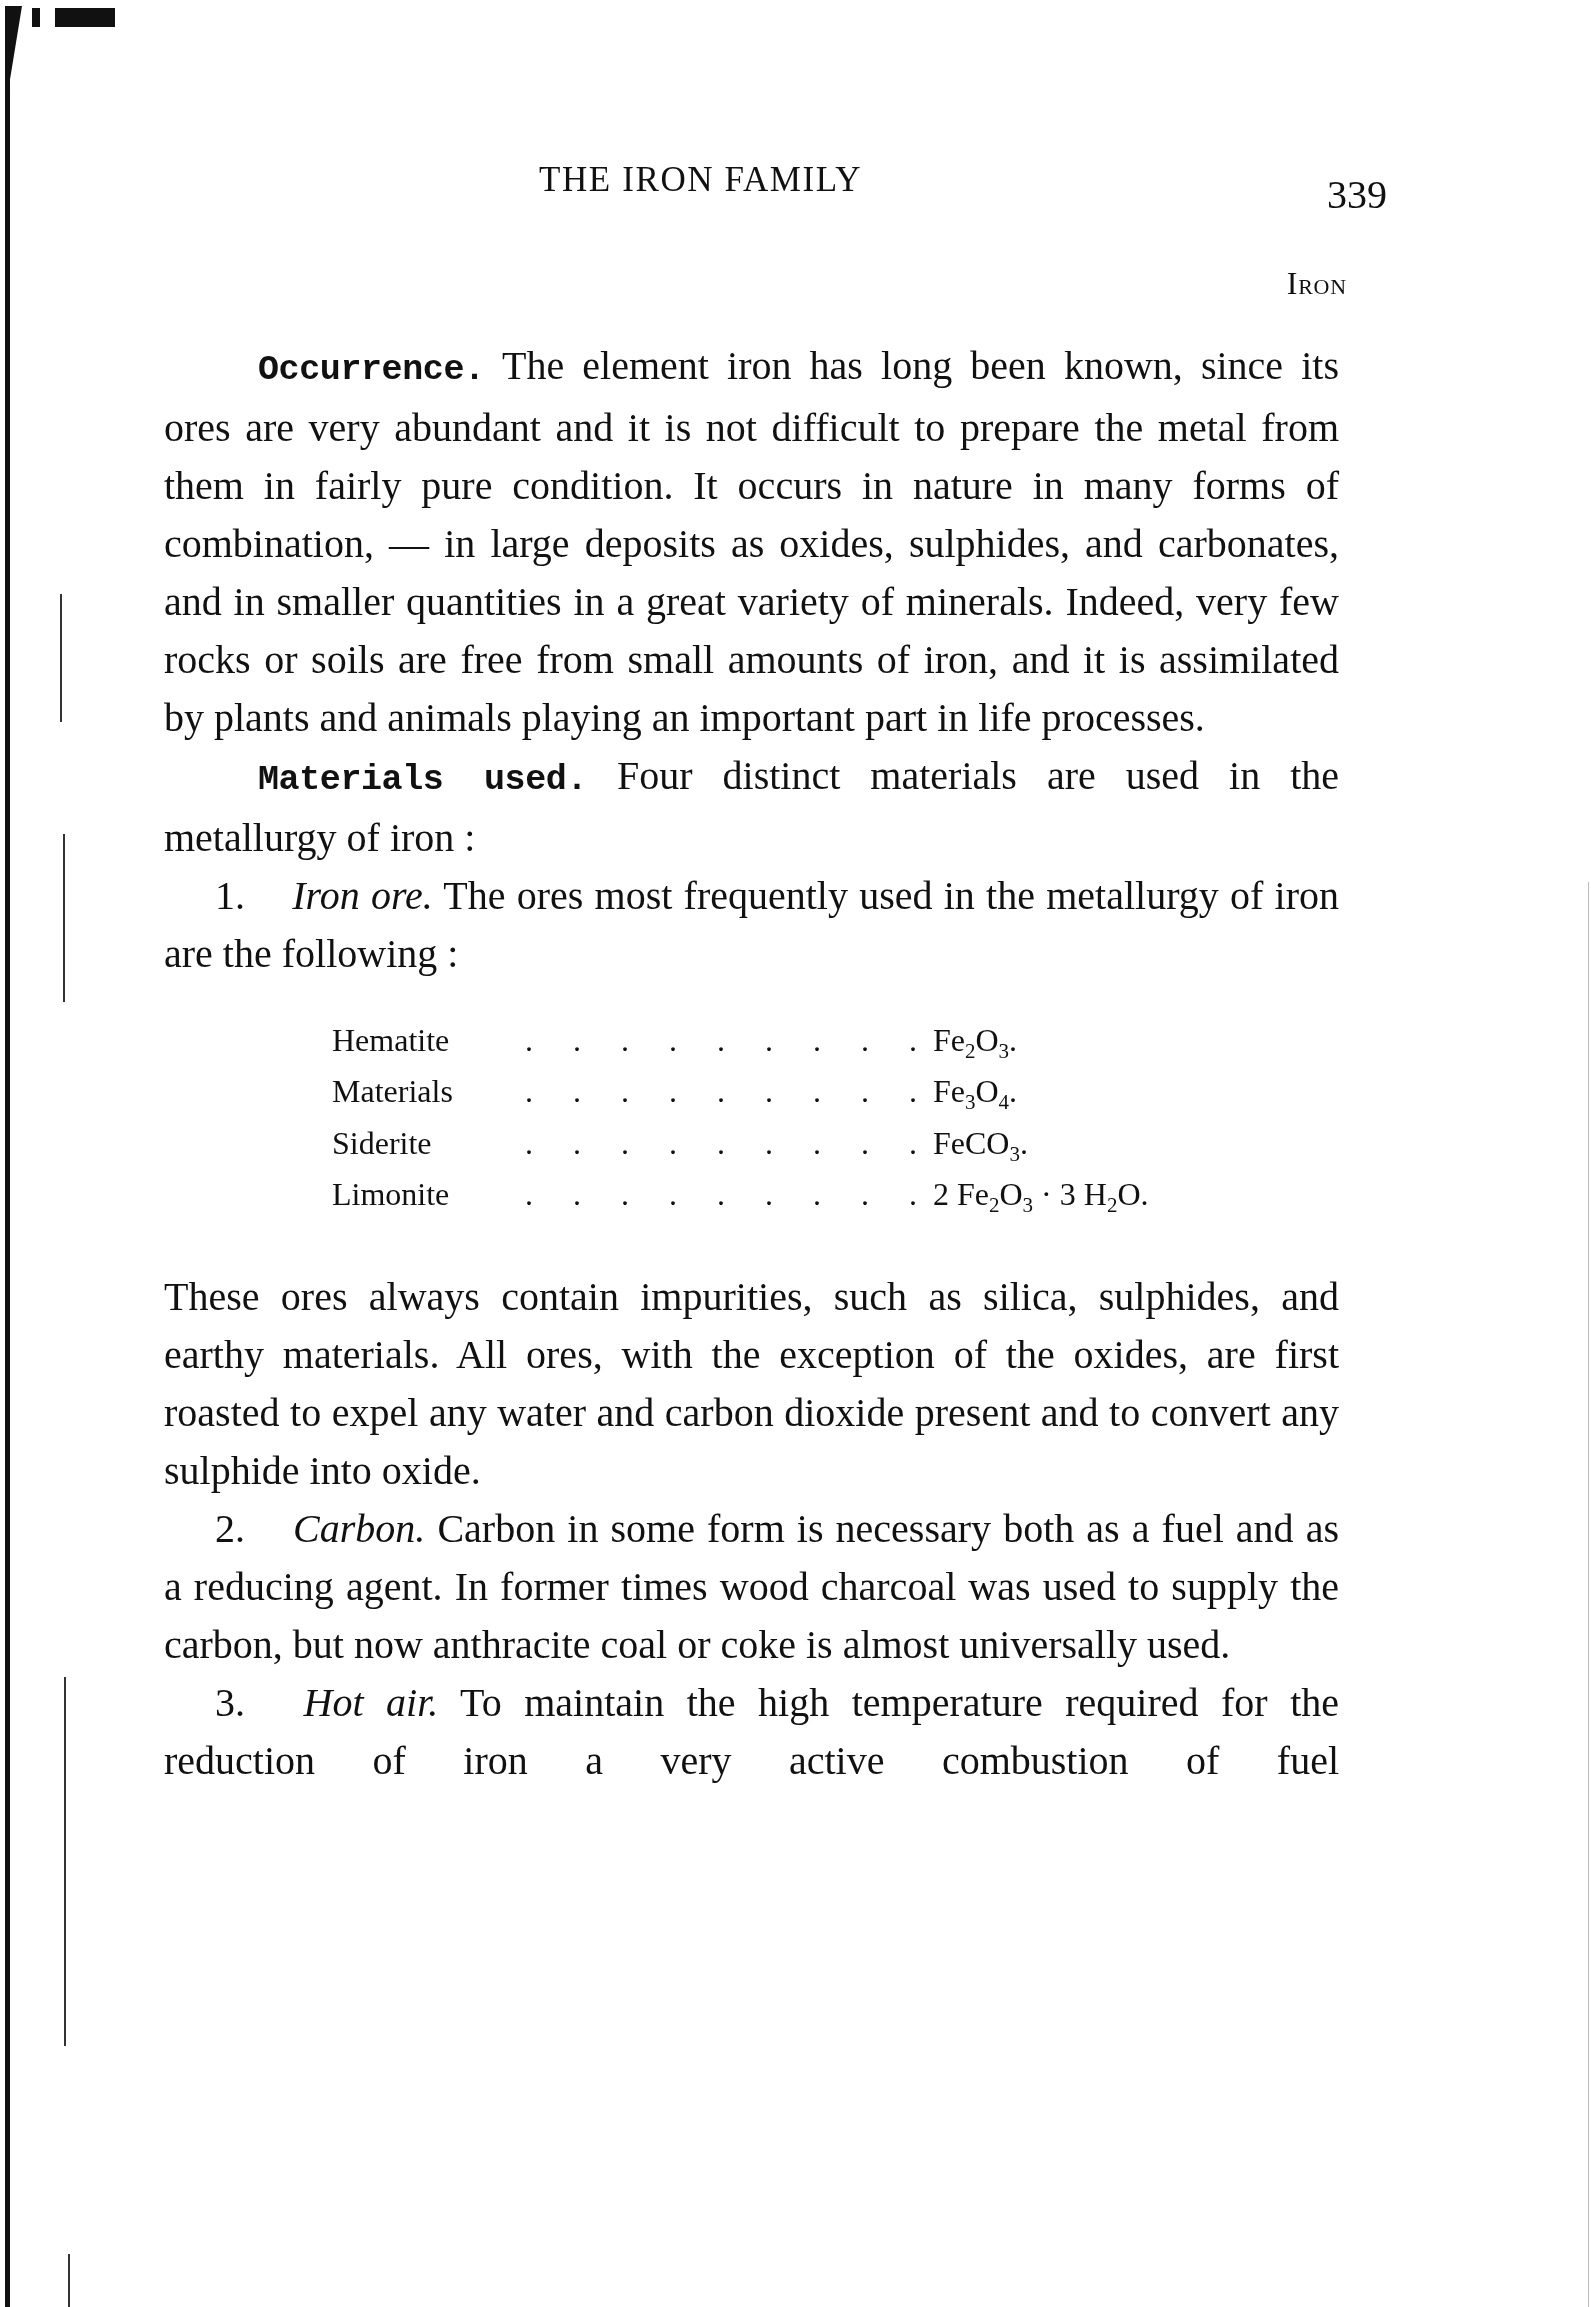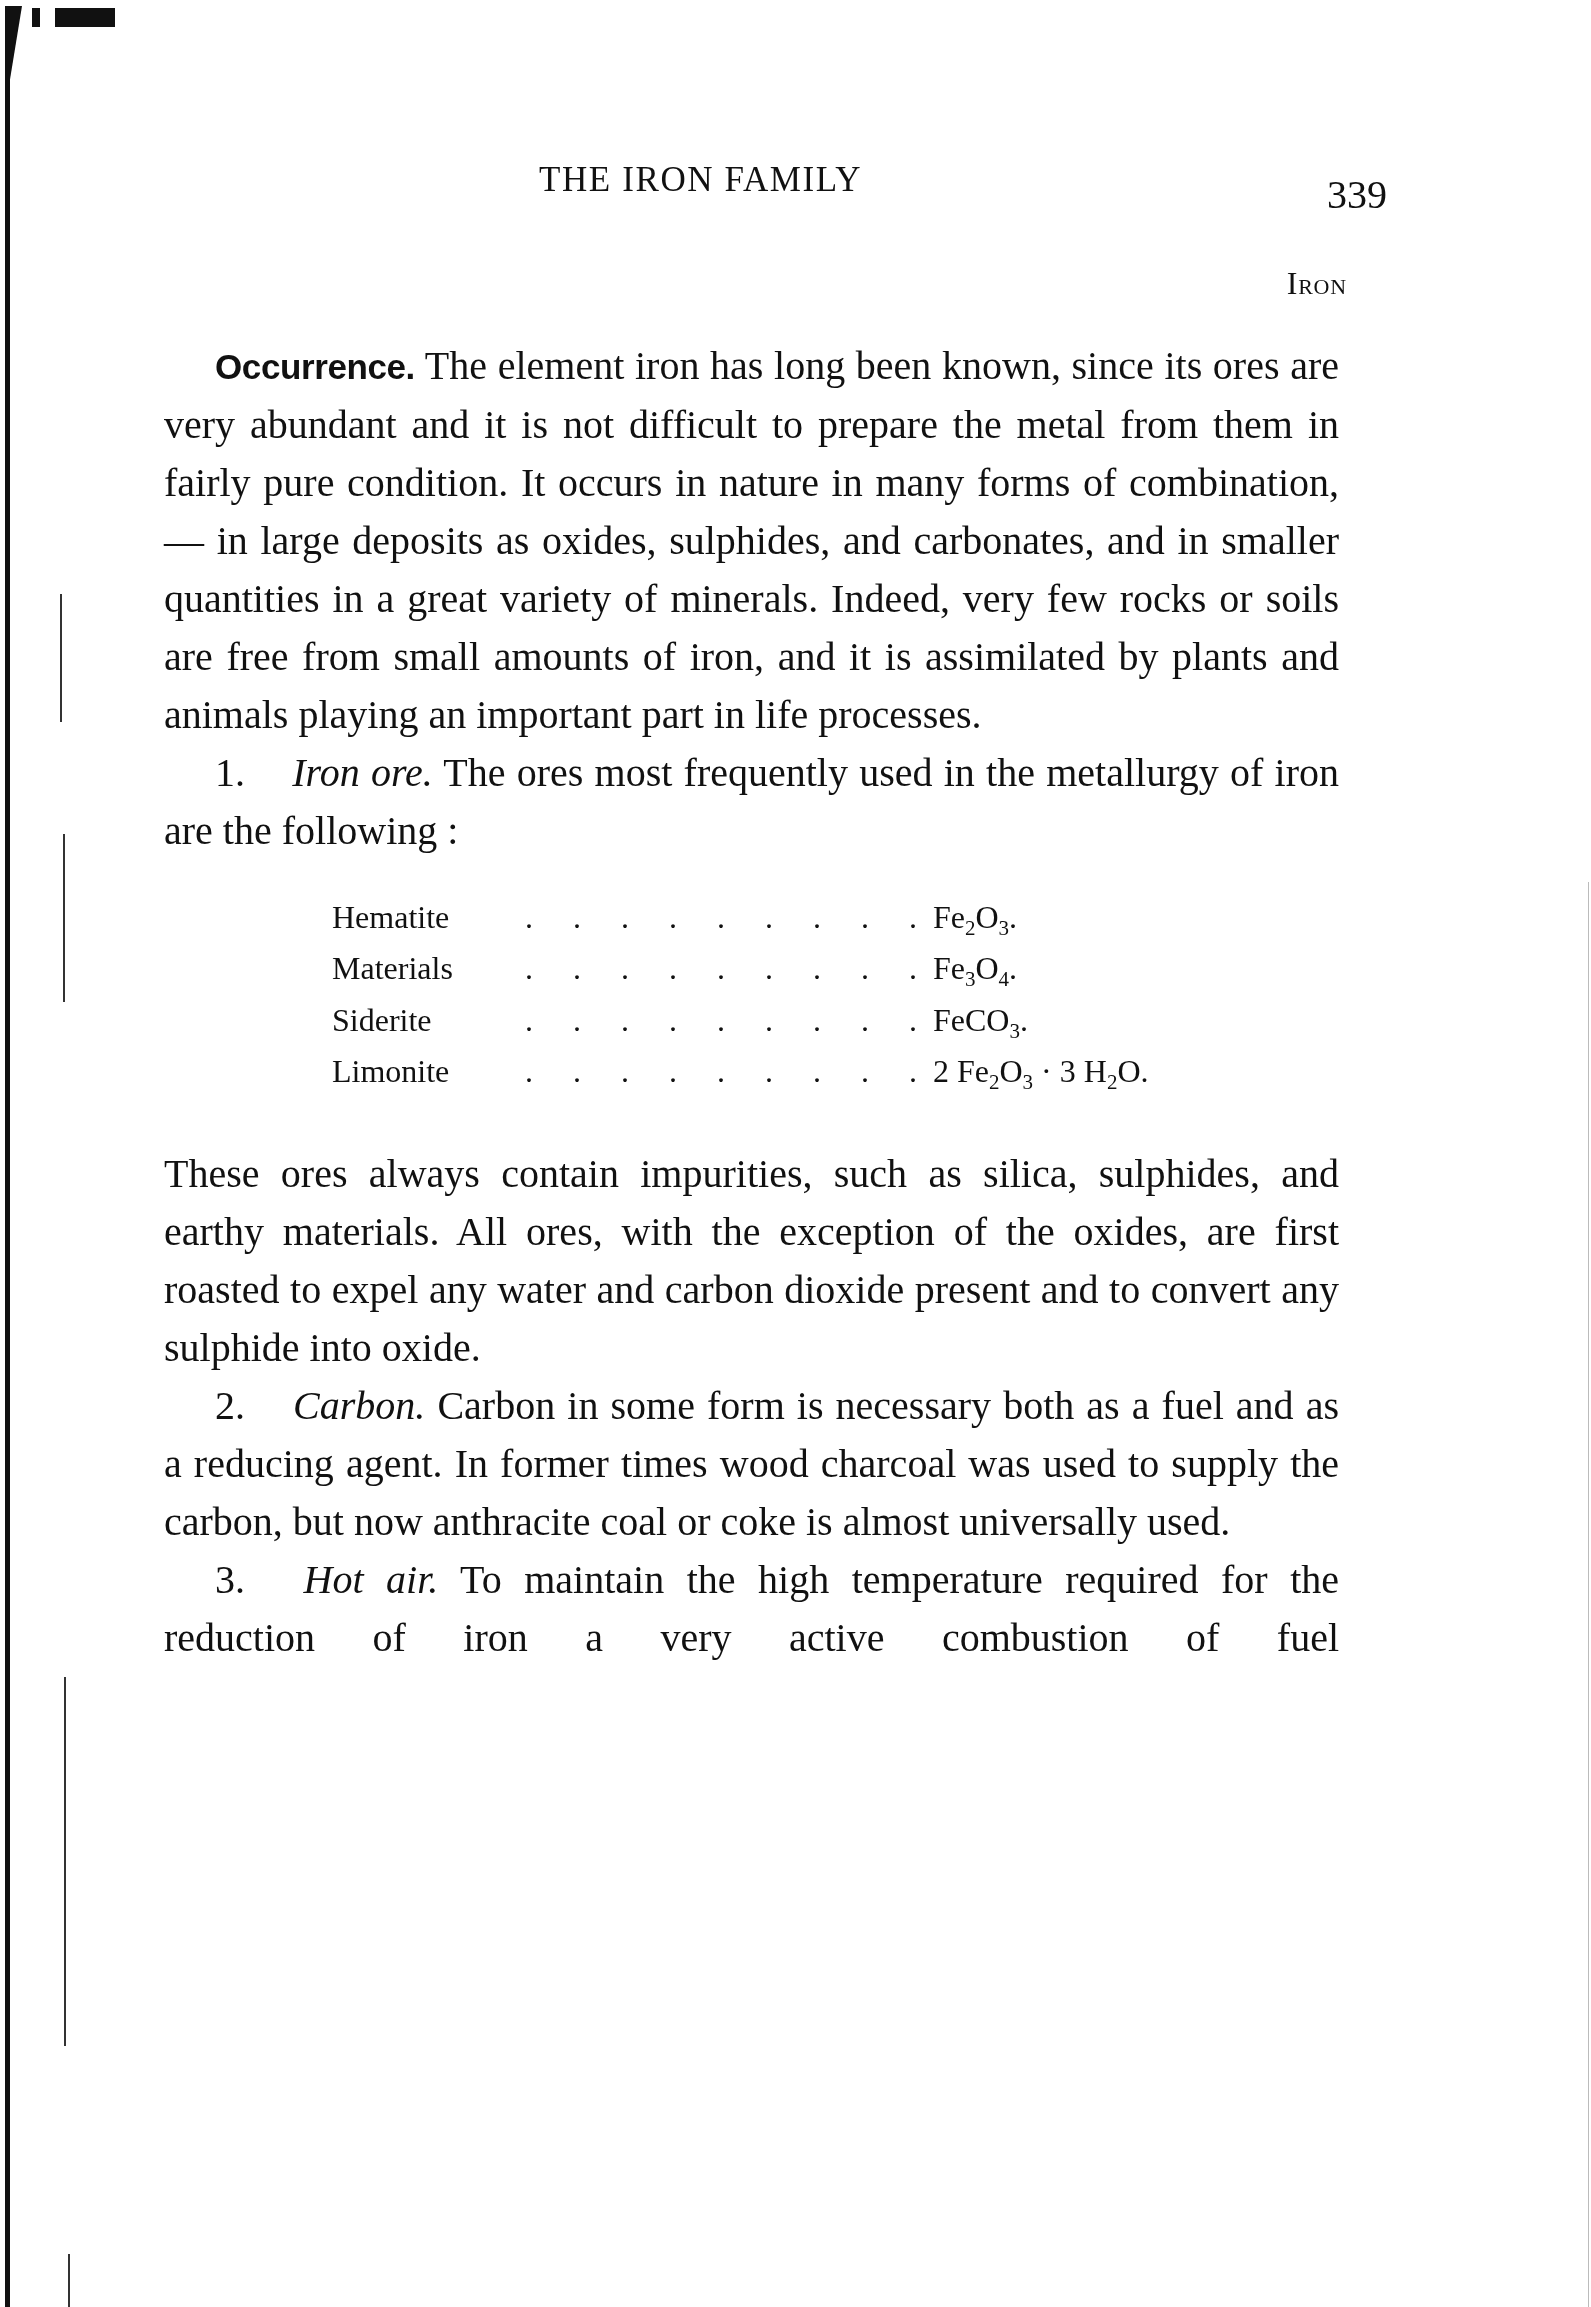--- a/index.html
+++ b/index.html
@@ -101,24 +101,25 @@
       line-height: 58px;
       text-align: justify;
       hyphens: manual;
     }
     .body-text p {
       margin: 0;
       text-indent: 51px;
     }
     .body-text p.noindent { text-indent: 0; }
     .body-text b {
-      font-family: Liberation Sans, sans-serif;
+      font-family: Liberation Mono, monospace;
       font-weight: bold;
       font-size: 35px;
       letter-spacing: -0.4px;
+      margin-left: 43px;
     }
     .body-text i { font-style: italic; margin-left: 36px; }
 
     .ore-table {
       margin: 37px 0 42px 168px;
       border-collapse: collapse;
       font-size: 32px;
       line-height: 40px;
     }
     .ore-table td {
@@ -160,20 +161,24 @@
   </div>
 
   <div class="body-text">
 
     <p>
       <b>Occurrence.</b>
       <span>The element iron has long been known, since its ores are very abundant and it is not difficult to prepare the metal from them in fairly pure condition. It occurs in nature in many forms of combination, — in large deposits as oxides, sulphides, and carbonates, and in smaller quan­tities in a great variety of minerals. Indeed, very few rocks or soils are free from small amounts of iron, and it is assimilated by plants and animals playing an important part in life processes.</span>
     </p>
 
 
+    <p>
+      <b>Materials used.</b>
+      <span>Four distinct materials are used in the metallurgy of iron :</span>
+    </p>
 
     <p>
       <span>1.</span>
       <i>Iron ore.</i>
       <span>The ores most frequently used in the metal­lurgy of iron are the following :</span>
     </p>
 
     <table class="ore-table">
       <tbody>
         <tr>

